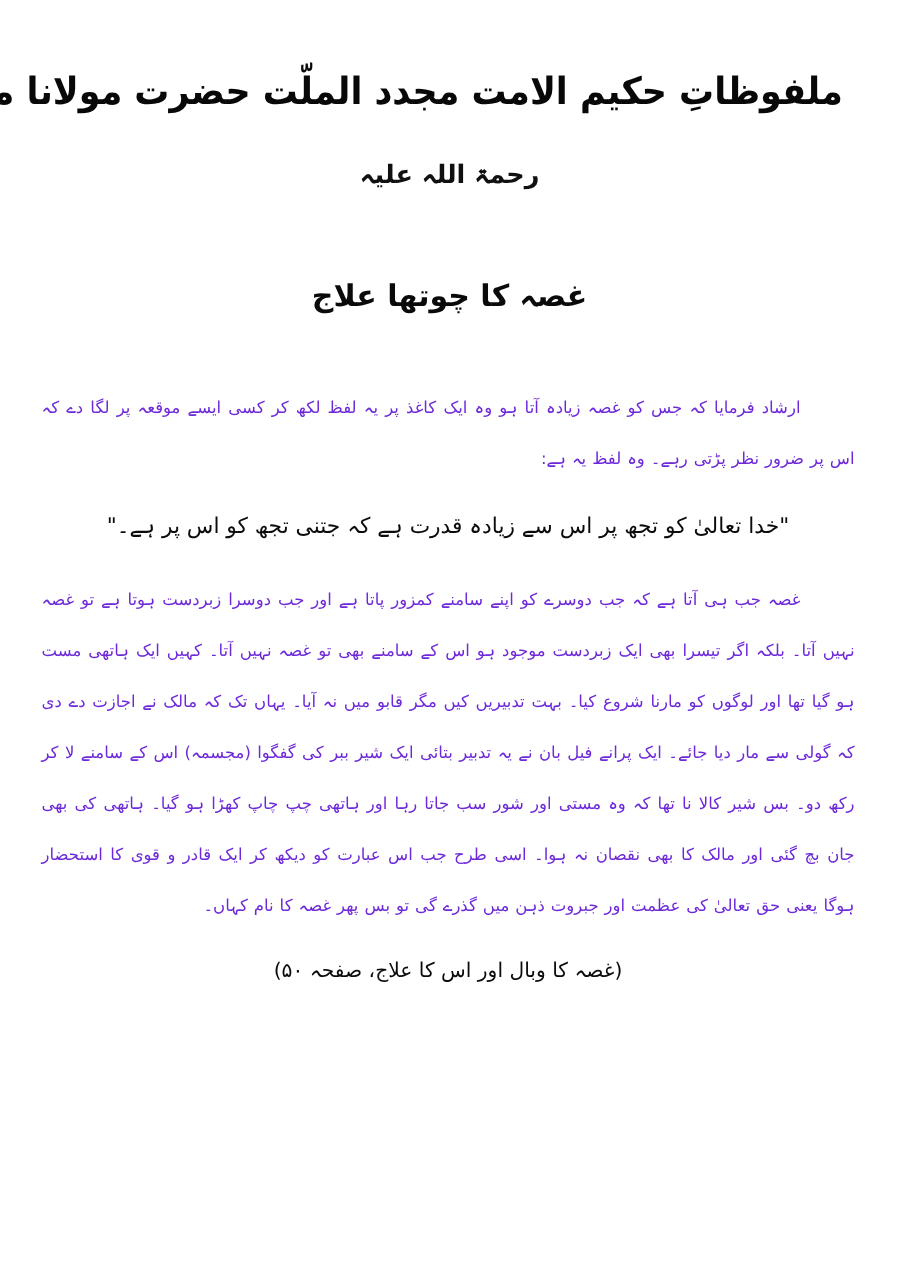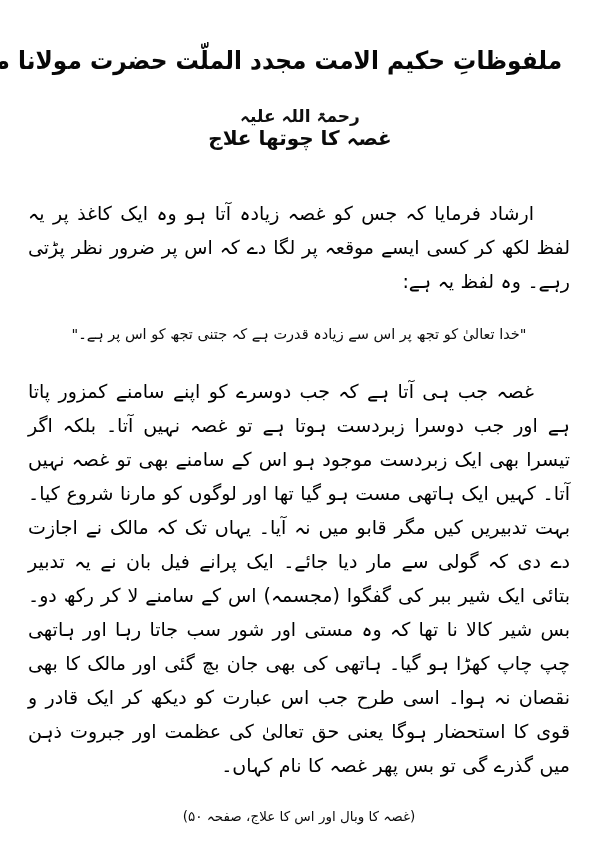--- a/index.html
+++ b/index.html
@@ -50,34 +50,35 @@
     color: #101010;
     margin-top: 26px;
   }
 
   
   .section-heading {
     text-align: center;
     font-size: 20px;
     font-weight: bold;
     color: #0a0a0a;
+    margin-top: 58px;
   }
 
   
   .body-area {
     margin-top: 46px;
     padding: 0 30px 0 28px;
   }
 
   .para {
-    font-size: 19px;
+    font-size: 11px;
     line-height: 34px;
     text-align: justify;
     text-align-last: right;
-    color: #000000;
+    color: #6d28d9;
     word-spacing: 0.5px;
   }
 
   .para.indent {
     text-indent: 36px;
   }
 
   .quote-line {
     font-size: 14.5px;
     line-height: 34px;

